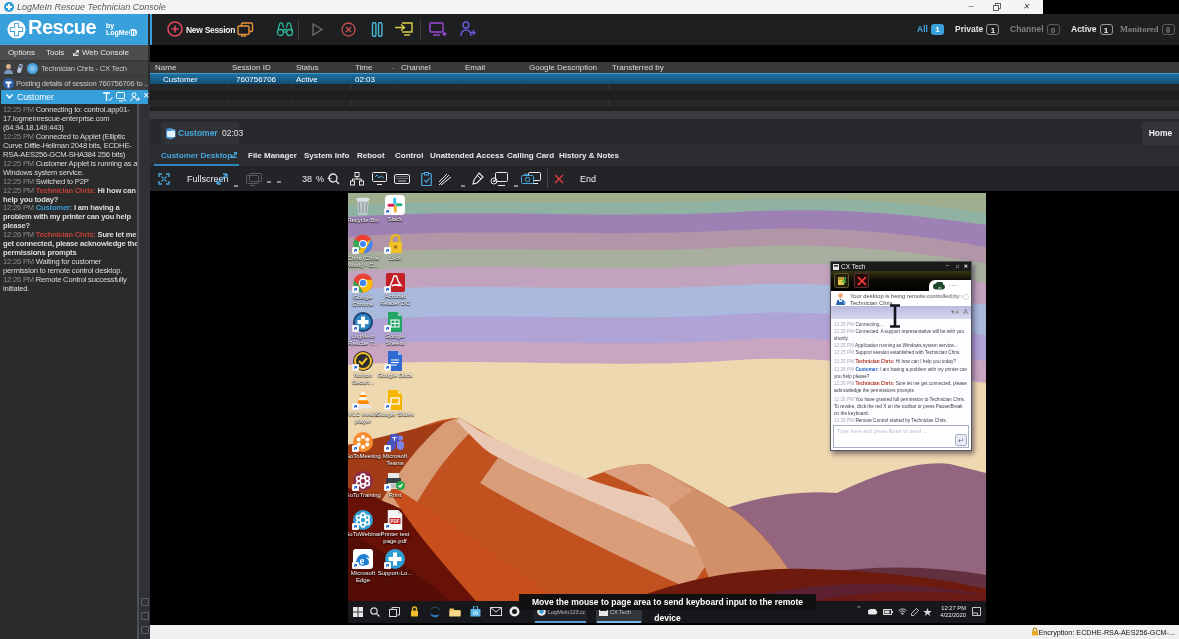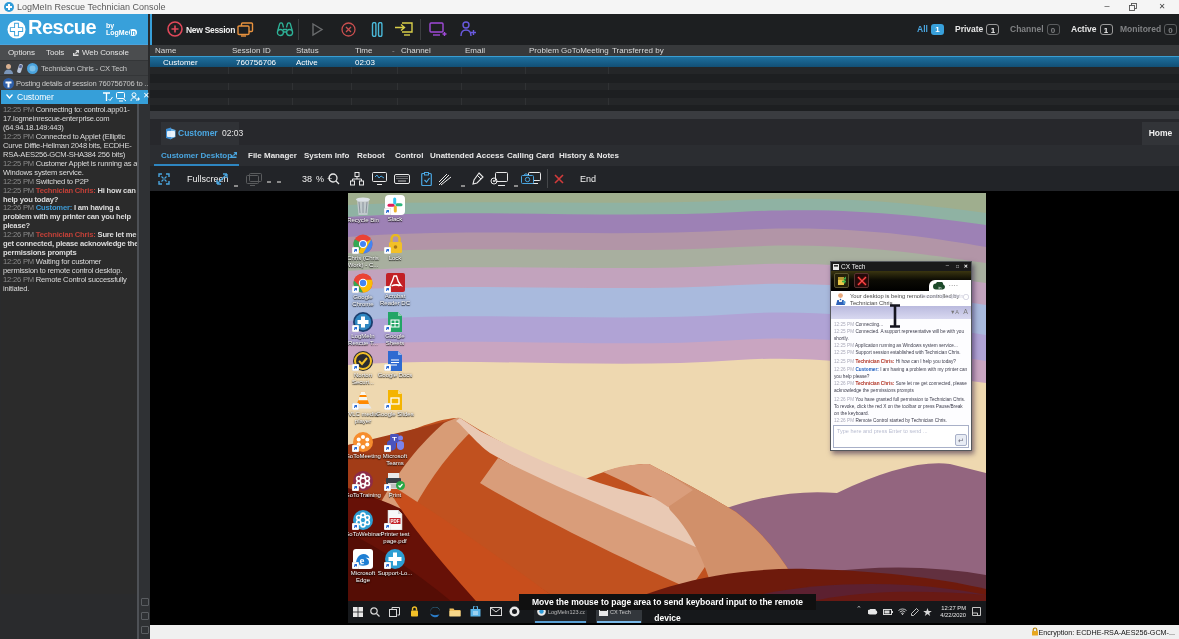--- a/index.html
+++ b/index.html
@@ -2,21 +2,21 @@
 <html><head>
 <meta charset="utf-8">
 <style>
 * { margin:0; padding:0; box-sizing:border-box; }
 html,body { width:1179px; height:639px; overflow:hidden; background:#000; }
 body { font-family:"Liberation Sans", sans-serif; position:relative; }
 .abs { position:absolute; }
 svg { display:block; }
 
 
-#titlebar { left:0; top:0; width:1179px; height:14px; background:#f5f5f5; }
+#titlebar { left:0; top:0; width:1043px; height:14px; background:#f5f5f5;font-style:italic; }
 #titlebar .txt { position:absolute; left:17px; top:2px; font-size:9px; color:#5a5a5a; }
 .winbtn { position:absolute; top:0px; width:12px; height:13px; color:#444; font-size:8px; text-align:center; line-height:13px; }
 
 
 #sidebar { left:0; top:14px; width:150px; height:625px; background:#2a2b2d; }
 #sb-logo { position:absolute; left:0; top:0; width:148px; height:30px; background:#38a0da; color:#fff;text-decoration:underline;}
 #sb-menu { position:absolute; left:0; top:30px; width:148px; height:16px; background:#4b4d4f; border-top:1px solid #4aa3dd; font-size:8px; letter-spacing:-0.1px; color:#e3e3e3; }
 #sb-row1, #sb-row2 { position:absolute; left:0; width:148px; height:15px; background:#3d3f41; font-size:7.6px; letter-spacing:-0.2px; color:#c9c9c9; white-space:nowrap; overflow:hidden; }
 #sb-row1 { top:46px; border-top:1px solid #343638;}
 #sb-row2 { top:61px; border-top:1px solid #343638; }
@@ -32,21 +32,21 @@
 .stripbtn { position:absolute; left:2px; width:8px; height:8px; border:1px solid #5a5d61; border-radius:1px;}
 
 
 #toolbar { left:150px; top:14px; width:1029px; height:31px; background:#1d1f21; border-left:2px solid #38a0da; }
 #toolbar .lbl { position:absolute; left:34px; top:11px; font-size:8.5px; font-weight:bold; color:#f0f0f0; letter-spacing:-0.3px;}
 .tdiv { position:absolute; top:5px; width:1px; height:21px; background:#3b3d3f; }
 .counter { position:absolute; top:10px; font-size:8.5px; font-weight:bold; color:#e8e8e8;}
 .badge { display:inline-block; min-width:13px; height:11px; border-radius:3px; font-size:8px; text-align:center; line-height:11px; margin-left:3px; vertical-align:top; padding:0 1px;}
 
 
-#table { left:150px; top:45px; width:1029px; height:66px; background:#202224;text-align:center; }
+#table { left:150px; top:62px; width:1029px; height:66px; background:#202224;text-align:center; }
 #thead { position:absolute; left:0; top:0; width:1029px; height:11px; background:#37393b; color:#dadada; font-size:8px; }
 #thead span, #trow span { position:absolute; top:1px; white-space:nowrap;}
 #trow { position:absolute; left:0; top:11px; width:1029px; height:11px; background:linear-gradient(#1d6f9e,#124f75); border-top:1px solid #3a9ed2; color:#fff; font-size:8px; }
 .emptyrow { position:absolute; left:0; width:1029px; }
 .vline { position:absolute; top:0; width:1px; height:100%; background:#303234; }
 
 
 #tabstrip { left:150px; top:111px; width:1029px; height:8px; background:#3a3c40; }
 #tabbar { left:150px; top:119px; width:1029px; height:26px; background:#27282c; }
 #tab1 { position:absolute; left:11px; top:3px; width:78px; height:23px; background:#303236; color:#4aa6e0; font-size:8.5px; font-weight:bold; line-height:23px; }
@@ -219,33 +219,33 @@
   <svg style="position:absolute;left:308px;top:7px" width="17" height="16" viewBox="0 0 17 16">
       <circle cx="6" cy="4" r="3" fill="none" stroke="#6a5ae0" stroke-width="1.4"></circle>
       <path d="M1 15c0-4 2-6 5-6s5 2 5 6" fill="none" stroke="#6a5ae0" stroke-width="1.4"></path>
       <path d="M13.5 9v5M11 11.5h5" stroke="#6a5ae0" stroke-width="1.4"></path>
     </svg>
 
   <span class="counter" style="left:765px;color:#4aa6e0;">All<span class="badge" style="background:#38a0da;color:#fff;">1</span></span>
   <span class="counter" style="left:803px;">Private<span class="badge" style="border:1px solid #9a9a9a;color:#f0f0f0;">1</span></span>
   <span class="counter" style="left:858px;color:#808284;">Channel<span class="badge" style="border:1px solid #5a5c5e;color:#808284;">0</span></span>
   <span class="counter" style="left:919px;">Active<span class="badge" style="border:1px solid #9a9a9a;color:#f0f0f0;">1</span></span>
-  <span class="counter" style="left:968px;color:#808284;">Monitored<span class="badge" style="border:1px solid #5a5c5e;color:#808284;">0</span></span>
+  <span class="counter" style="left:968px;color:#808284;font-family:Liberation Serif, serif;">Monitored<span class="badge" style="border:1px solid #5a5c5e;color:#808284;">0</span></span>
 </div>
 
 <div class="abs" id="table">
   <div id="thead">
     <span style="left:5px">Name</span>
     <span style="left:82px">Session ID</span>
     <span style="left:146px">Status</span>
     <span style="left:205px">Time</span>
     <span style="left:242px;color:#9a9a9a">-</span>
     <span style="left:251px">Channel</span>
     <span style="left:315px">Email</span>
-    <span style="left:379px">Problem GoToMeeting</span>
+    <span style="left:379px">Google Description</span>
     <span style="left:462px">Transferred by</span>
   </div>
   <div id="trow">
     <span style="left:13px">Customer</span>
     <span style="left:86px">760756706</span>
     <span style="left:146px">Active</span>
     <span style="left:205px">02:03</span>
   </div>
   <div class="emptyrow" style="top:22px;height:7px;background:#242628;">
     <div class="vline" style="left:78px"></div>

